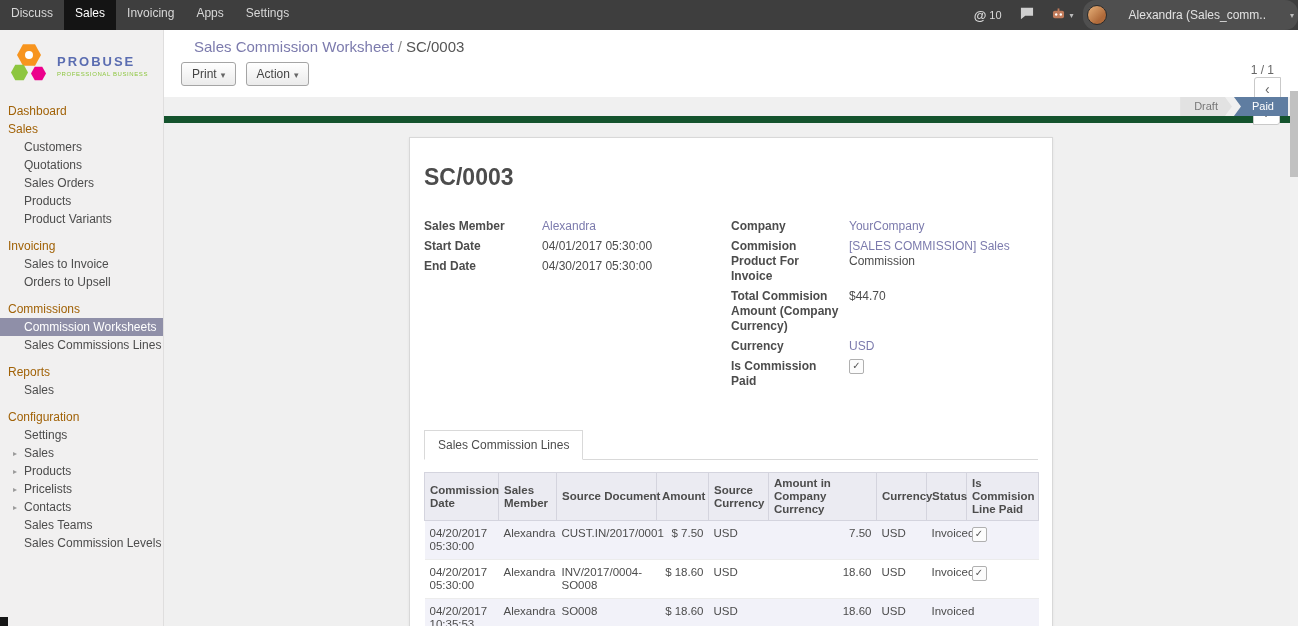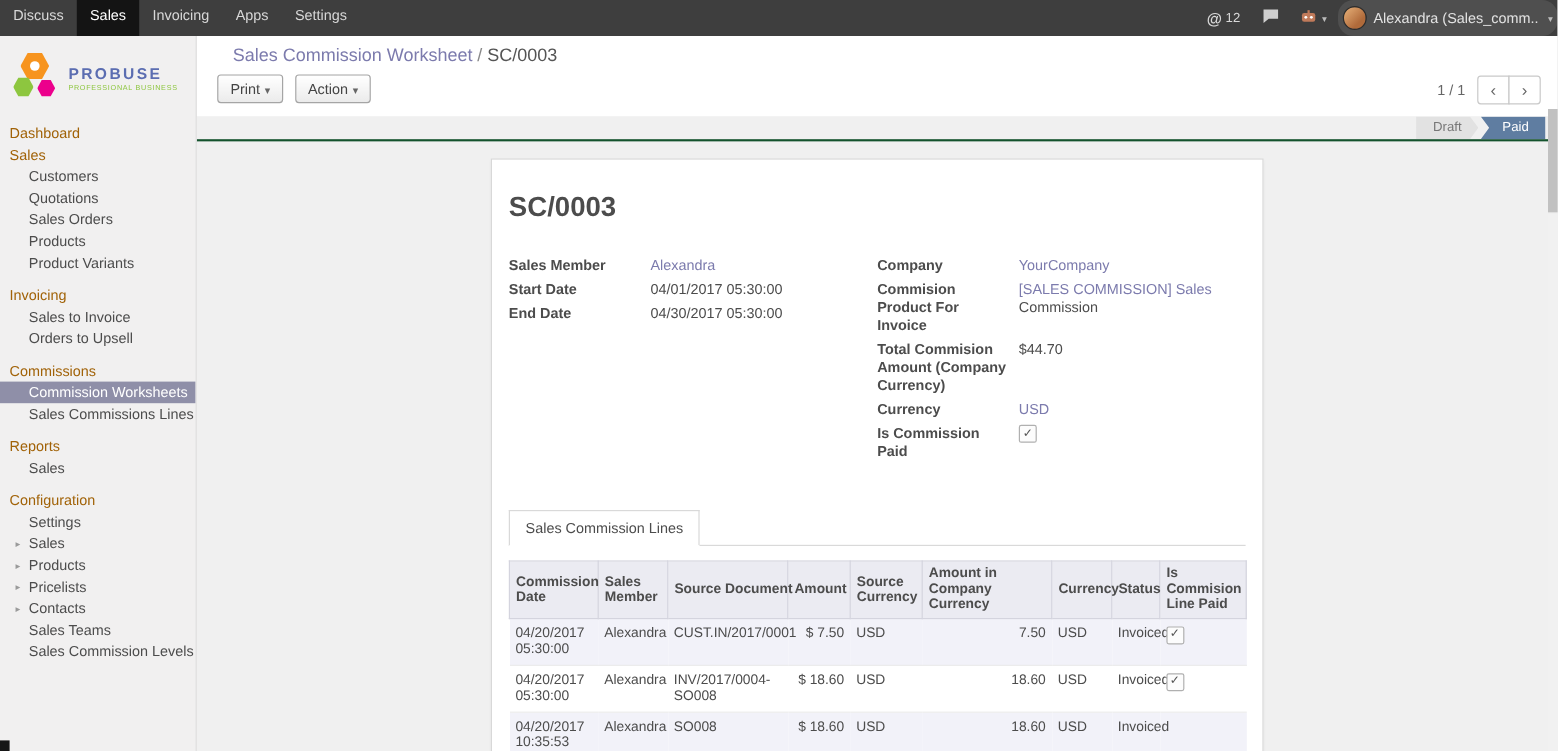--- a/index.html
+++ b/index.html
@@ -10,21 +10,21 @@
   }
   
   .topbar { height:30px; background:#3e3e3e; display:flex; align-items:stretch; color:#cfcfcf; position:relative; z-index:30; }
   .menu-item { padding:0 11px; line-height:26px; font-size:12px; color:#d8d8d8; cursor:pointer; }
   .menu-item.active { background:#141414; color:#fff; }
   .topbar-right { margin-left:auto; display:flex; align-items:stretch; }
   .topbar-icon { padding:0 9px; display:flex; align-items:center; gap:3px; cursor:pointer; color:#cfcfcf; }
   .at-glyph { font-size:13px; font-weight:bold; color:#d8d8d8; }
   .badge-count { font-size:11px; color:#d8d8d8; }
   .mini-caret { font-size:8px; color:#bbb; margin-left:2px; }
-  .user-menu { background:rgba(255,255,255,0.09); padding:0 4px; display:flex; align-items:center; gap:6px; cursor:pointer;border-radius:13px; }
+  .user-menu { background:rgba(255,255,255,0.09); padding:0 4px; display:flex; align-items:center; gap:22px; cursor:pointer;border-radius:13px; }
   .avatar { width:18px; height:18px; border-radius:50%; background:linear-gradient(135deg,#e8b27a 0%, #b06a3a 70%); border:1px solid #2c2c2c; }
   .user-name { font-size:12px; color:#e2e2e2; white-space:nowrap; }
 
   
   .layout { display:flex; height:600px; }
   .sidebar { width:163px; min-width:163px; background:#f1f0f0; border-right:1px solid #dfdede; overflow:hidden; }
   .main { flex:1; display:flex; flex-direction:column; overflow:hidden; }
 
   
   .logo { padding:12px 6px 14px 10px; display:flex; align-items:center; gap:7px; }
@@ -45,28 +45,28 @@
   
   .control-panel { background:#fff; padding:8px 14px 8px; }
   .breadcrumb { font-size:15px; margin-bottom:7px;margin-left:16px; }
   .breadcrumb a { color:#7c7bad; text-decoration:none; cursor:pointer; }
   .breadcrumb .sep { color:#888; margin:0 4px; }
   .breadcrumb .current { color:#555; }
   .cp-row { position:relative; height:27px; }
   .cp-center { text-align:left; }
   .btn { display:inline-block; background:linear-gradient(#ffffff,#ebebeb); border:1px solid #a5a5a5; border-radius:3px; padding:4px 10px; font-size:12px; color:#444; margin:0 3px; cursor:pointer; }
   .btn .caret { font-size:9px; margin-left:4px; color:#666; }
-  .pager { position:absolute; right:0; top:1px; display:flex; align-items:center; }
+  .pager { position:absolute; right:0; top:1px; display:flex; align-items:center;flex-direction:column; }
   .pager-value { margin-right:10px; font-size:12px; color:#666; }
   .pager-btn { width:27px; height:24px; border:1px solid #c9c9c9; background:#fff; text-align:center; line-height:22px; font-size:14px; color:#666; cursor:pointer; box-sizing:border-box; display:inline-block; }
   .pager-btn.prev { border-radius:3px 0 0 3px; }
   .pager-btn.next { border-radius:0 3px 3px 0; margin-left:-1px; }
 
   
-  .statusbar { height:19px; background:#f0f0f0; border-bottom:2px solid #14532d; display:flex; justify-content:flex-end; padding-right:10px; }
+  .statusbar { height:19px; background:#f0f0f0; border-bottom:7px solid #14532d; display:flex; justify-content:flex-end; padding-right:10px; }
   .status { line-height:19px; font-size:11px; padding:0 14px 0 18px; background:#e2e2e2; color:#777; cursor:pointer; }
   .status.first { clip-path:polygon(0 0,calc(100% - 7px) 0,100% 50%,calc(100% - 7px) 100%,0 100%); padding-left:14px; }
   .status.last { clip-path:polygon(0 0,100% 0,100% 100%,0 100%,7px 50%); margin-left:2px; }
   .status.active { background:#5f7da1; color:#fff; }
 
   
   .content { flex:1; background:#f0f0f0; overflow:hidden; padding-top:14px; }
   .sheet { width:644px; margin:0 auto; background:#fff; border:1px solid #d8d8d8; box-shadow:0 1px 3px rgba(0,0,0,0.06); box-sizing:border-box; padding:26px 14px 34px; min-height:472px; }
   .sheet-title { font-size:23px; font-weight:bold; color:#4c4c4c; margin:0 0 28px; }
   .groups { display:flex; }
@@ -102,21 +102,21 @@
 <div class="topbar">
   <div class="menu-item">Discuss</div>
   <div class="menu-item active">Sales</div>
   <div class="menu-item">Invoicing</div>
   <div class="menu-item">Apps</div>
   <div class="menu-item">Settings</div>
 
   <div class="topbar-right">
     <div class="topbar-icon">
       <span class="at-glyph">@</span>
-      <span class="badge-count">12</span>
+      <span class="badge-count">10</span>
     </div>
     <div class="topbar-icon">
       <span>
         <svg width="14" height="13" viewBox="0 0 16 15">
             <path d="M1 1h14v9H6l-5 4z" fill="#cfcfcf"></path>
           </svg>
       </span>
     </div>
     <div class="topbar-icon">
       <span>

